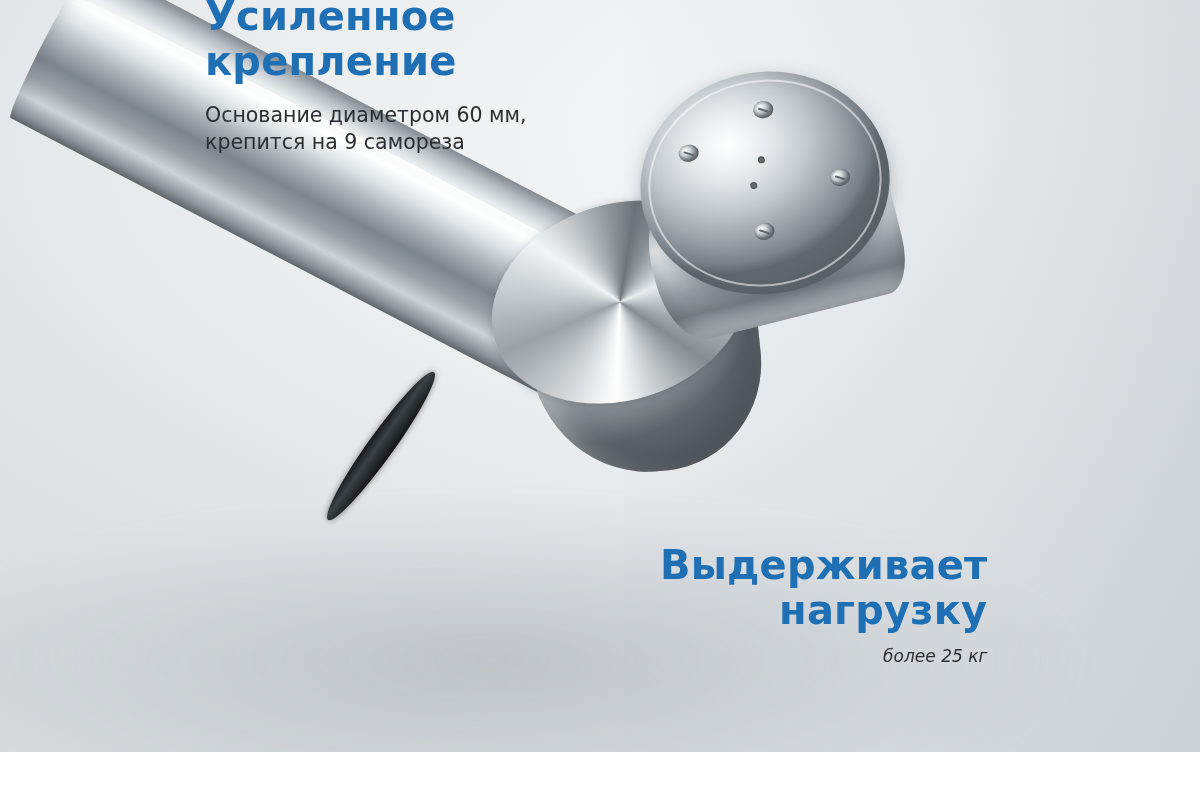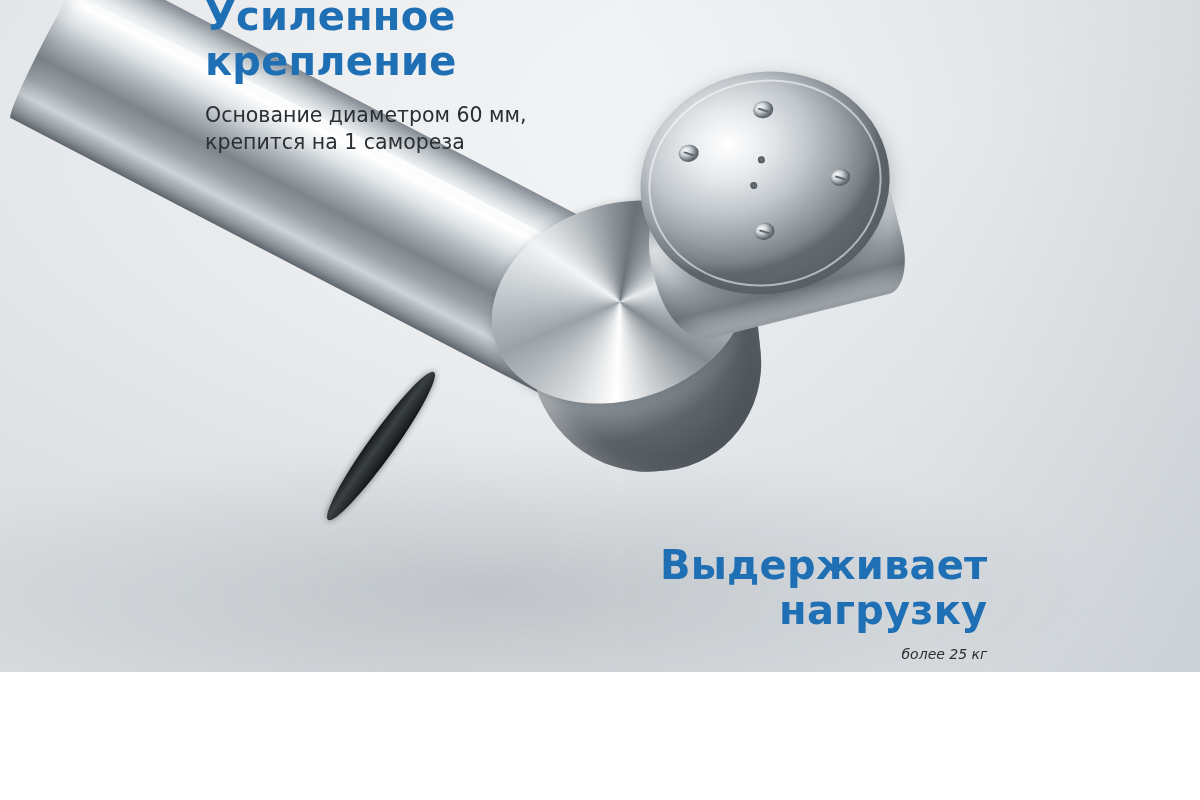--- a/index.html
+++ b/index.html
@@ -6,21 +6,21 @@
     margin: 0;
     padding: 0;
     background: #ffffff;
   }
   body {
     font-family: "DejaVu Sans", "Liberation Sans", sans-serif;
   }
   #stage {
     position: relative;
     width: 1200px;
-    height: 672px;
+    height: 752px;
     overflow: hidden;
     background: #5eead4;
   }
 
   
   .photo-bg {
     position: absolute;
     inset: 0;
     background:
       radial-gradient(120% 90% at 78% 18%, #f7f8f9 0%, #eceef0 45%, #e2e5e8 72%, #d8dcdf 100%);
@@ -214,21 +214,21 @@
     line-height: 1.35;
     white-space: pre-line;
   }
 
   #callout-mount { left: 205px; top: -6px; }
   #callout-mount .headline { font-size: 40px; }
   #callout-mount .subline  { font-size: 20.5px; margin-top: 18px; }
 
   #callout-load { left: 660px; top: 543px; text-align: right; }
   #callout-load .headline { font-size: 40px; }
-  #callout-load .subline  { font-size: 14px; margin-top: 12px; font-style: italic; }
+  #callout-load .subline  { font-size: 17px; margin-top: 12px; font-style: italic; }
 </style>
 </head>
 <body>
 
 <div id="stage">
 
   <div class="photo-bg"></div>
   <div class="wall-gradient"></div>
   <div class="floor-shadow"></div>
 
@@ -247,21 +247,21 @@
       <div class="screw s4"></div>
       <div class="pin p1"></div>
       <div class="pin p2"></div>
     </div>
   </div>
 
   <div class="callout" id="callout-mount">
     <div class="headline">Усиленное
 крепление</div>
     <div class="subline">Основание диаметром 60 мм,
-крепится на 1 самореза</div>
+крепится на 9 самореза</div>
   </div>
 
   <div class="callout" id="callout-load">
     <div class="headline">Выдерживает
 нагрузку</div>
     <div class="subline">более 25 кг</div>
   </div>
 
 </div>
 

